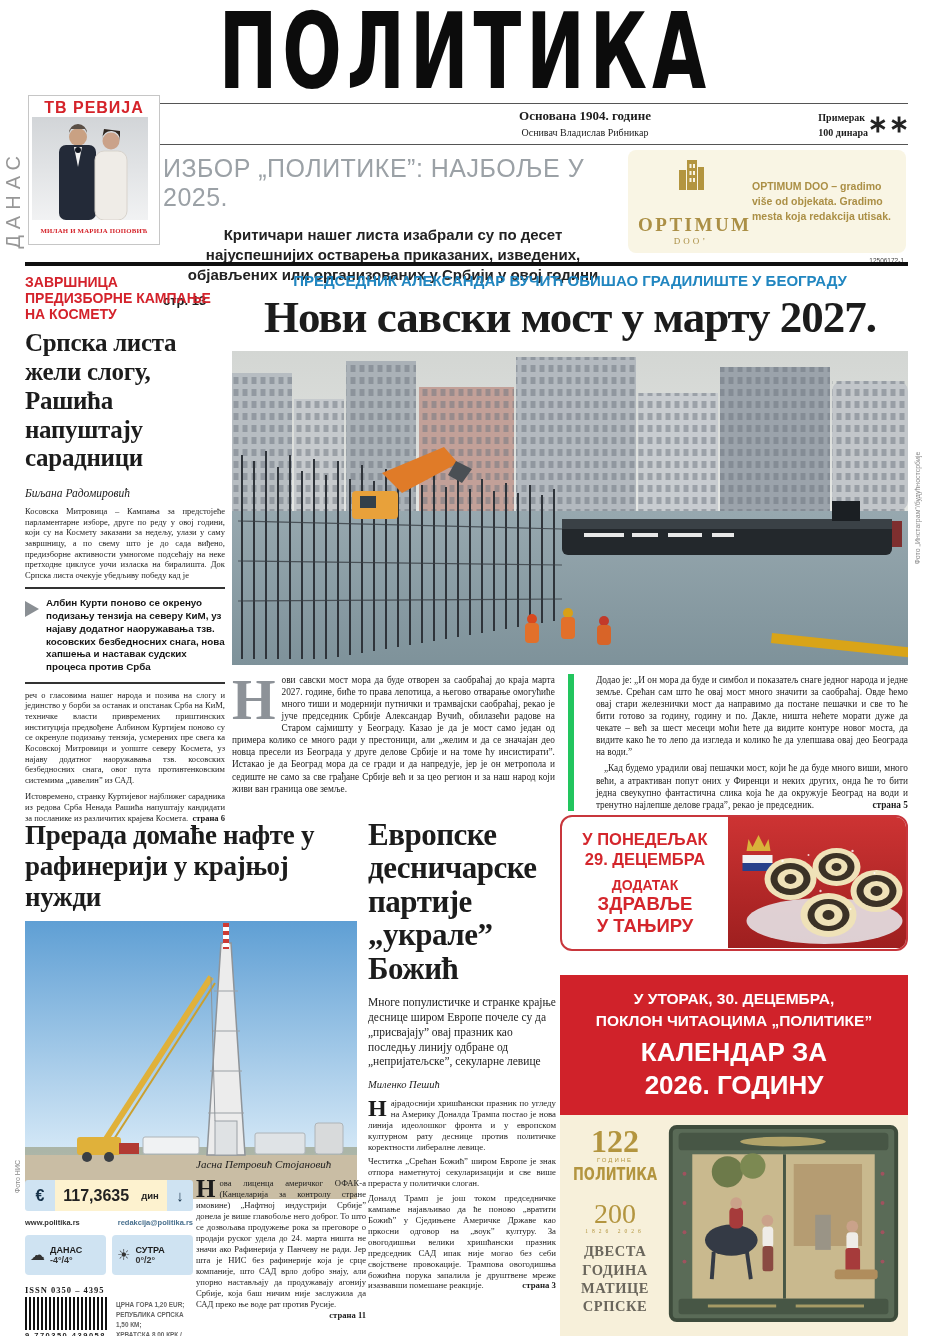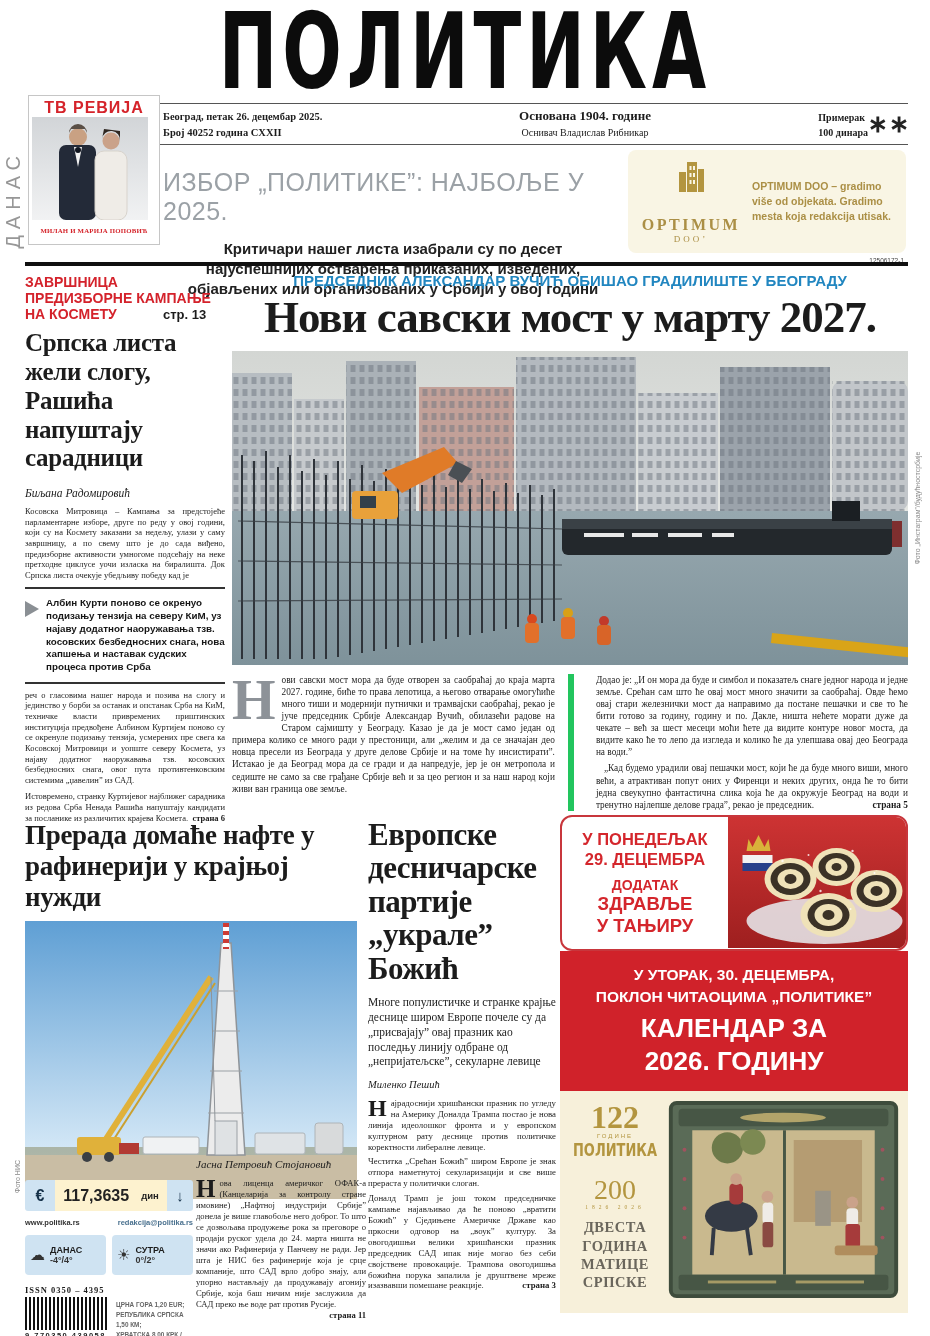--- a/index.html
+++ b/index.html
@@ -22,30 +22,30 @@
 
   .rule1{left:160px;right:22px;top:103px;height:1px;background:#555;}
   .rule2{left:160px;right:22px;top:144px;height:1px;background:#555;}
   .dl-left{left:163px;top:109px;font-weight:700;font-size:10.5px;line-height:1.5;}
   .dl-center{left:435px;top:108px;width:300px;text-align:center;}
   .dl-center .l1{font-weight:700;font-size:13px;}
   .dl-center .l2{font-size:10px;margin-top:3px;}
   .dl-right{right:62px;top:110px;font-weight:700;font-size:10px;line-height:1.5;text-align:left;}
   .stars{right:20px;top:110px;font-size:24px;font-weight:900;letter-spacing:1px;color:#222;}
 
-  .izbor{left:163px;top:168px;width:460px;}
+  .izbor{left:163px;top:154px;width:460px;}
   .izbor-title{font-family:"Liberation Sans",sans-serif;font-size:25px;color:#9ba1a6;letter-spacing:.5px;}
   .izbor-text{margin:13px auto 0;width:440px;text-align:center;font-family:"Liberation Sans",sans-serif;
               font-weight:700;font-size:15px;line-height:1.32;color:#222;}
   .izbor-page{text-align:left;font-family:"Liberation Sans",sans-serif;font-weight:700;font-size:13px;margin-top:9px;}
 
   .ad{left:628px;top:150px;width:278px;height:103px;background:#f9f5e4;border-radius:8px;
       display:flex;align-items:center;padding:4px 10px;box-sizing:border-box;}
   .ad-left{width:106px;text-align:center;color:#ab8f45;}
-  .ad-brand{font-weight:700;font-size:16px;letter-spacing:2.5px;margin-top:18px;}
+  .ad-brand{font-weight:700;font-size:19px;letter-spacing:2.5px;margin-top:18px;}
   .ad-brand2{font-size:9px;letter-spacing:3px;}
   .ad-text{flex:1;font-family:"Liberation Sans",sans-serif;font-weight:600;font-size:10.5px;
            line-height:1.45;color:#ab8f45;padding-left:8px;}
   .ad-code{position:absolute;right:2px;bottom:-11px;font-size:6.5px;color:#444;font-family:"Liberation Sans",sans-serif;}
 
   .bigrule{left:25px;right:22px;top:262px;height:3.5px;background:#101010;}
 
   
   .leftcol{left:25px;top:274px;width:200px;}
   .kicker-red{color:#d4222b;font-family:"Liberation Sans",sans-serif;font-weight:800;font-size:14px;line-height:1.15;}
@@ -114,21 +114,21 @@
 
   
   .col3{left:560px;top:815px;width:348px;}
   .box1{height:136px;background:#fff;border:2.5px solid #c8363c;border-radius:12px;display:flex;overflow:hidden;box-sizing:border-box;}
   .b1-left{width:158px;display:flex;flex-direction:column;justify-content:center;text-align:center;
            color:#d4262c;font-family:"Liberation Sans",sans-serif;padding:4px;}
   .l12{font-weight:800;font-size:16.5px;line-height:1.25;}
   .l3{margin-top:7px;font-weight:700;font-size:14px;}
   .l45{font-weight:900;font-size:18.5px;line-height:1.2;}
   .b1-img{flex:1;}
-  .box2{margin-top:0;border-radius:30px;}
+  .box2{margin-top:24px;border-radius:30px;}
   .b2-red{background:#d0222a;color:#fff;text-align:center;padding:13px 4px 14px;font-family:"Liberation Sans",sans-serif;}
   .b2-red .r1{font-weight:700;font-size:15.5px;line-height:1.4;}
   .b2-red .r3{font-weight:900;font-size:26px;line-height:1.25;margin-top:5px;}
   .b2-cream{background:#f7f0da;height:222px;display:flex;padding:10px 8px;box-sizing:border-box;}
   .cal-left{width:94px;color:#b3953f;text-align:center;}
   .c122{font-weight:800;font-size:32px;line-height:1;}
   .cgod{font-size:6px;letter-spacing:2px;font-family:"Liberation Sans",sans-serif;}
   .cpol{font-family:"DejaVu Sans",sans-serif;font-weight:900;font-size:13px;transform:scaleY(1.3);margin-top:4px;}
   .c200{margin-top:18px;font-size:28px;line-height:1;}
   .cyears{font-size:5.5px;letter-spacing:4px;}
@@ -164,24 +164,20 @@
       <circle cx="79" cy="24" r="8.5" fill="#caa28a"></circle>
       <path d="M70 22 a9 9 0 0 1 18 2 l0 -10 -16 -2 z" fill="#2e2620"></path>
       <rect x="63" y="34" width="32" height="69" rx="9" fill="#efece7" stroke="#d8d3cc"></rect>
     </svg>
     <div class="tvcap">МИЛАН И МАРИЈА ПОПОВИЋ</div>
   </div>
 
   <div class="abs rule1"></div>
   <div class="abs rule2"></div>
 
-  <div class="abs dl-left">
-    <div>Београд, петак 26. децембар 2025.</div>
-    <div>Број 40252 година CXXII</div>
-  </div>
   <div class="abs dl-center">
     <div class="l1">Основана 1904. године</div>
     <div class="l2">Оснивач Владислав Рибникар</div>
   </div>
   <div class="abs dl-right">
     <div>Примерак</div>
     <div>100 динара</div>
   </div>
   <div class="abs stars">∗∗</div>
 

